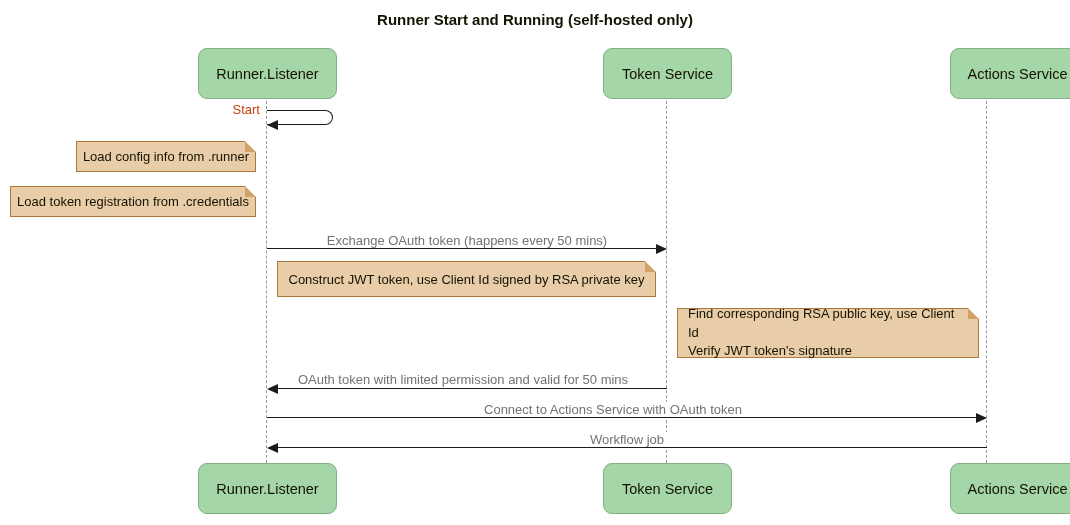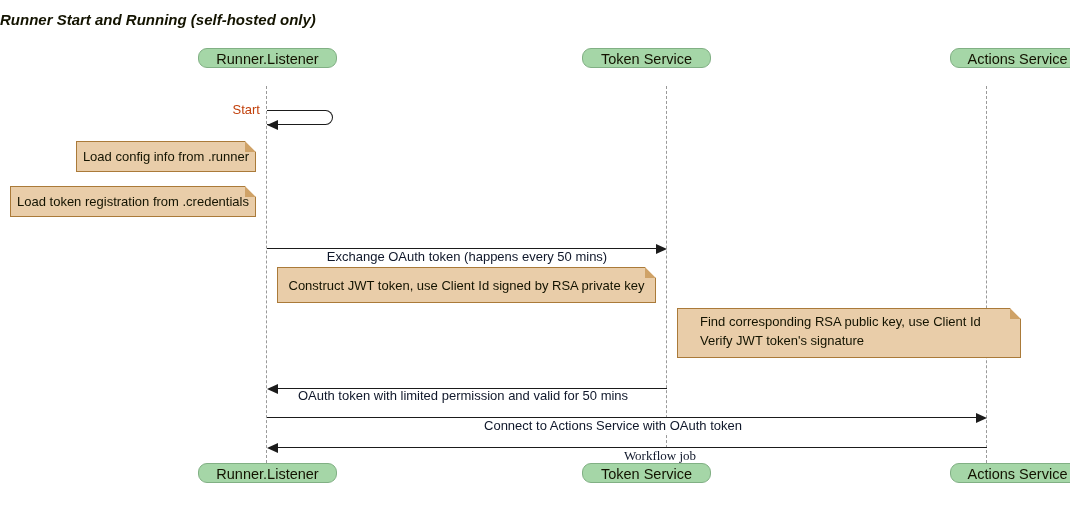--- a/index.html
+++ b/index.html
@@ -7,44 +7,44 @@
   #diagram {
     position: relative;
     width: 1070px; height: 525px;
     background: #ffffff;
     font-family: "Liberation Sans", "DejaVu Sans", sans-serif;
     color: #111;
     overflow: hidden;
   }
   .title {
     position:absolute; top:11px; left:0; width:1070px;
-    font-size:15px; font-weight:bold; color:#131300;font-style:italic;
+    text-align:center; font-size:15px; font-weight:bold; color:#131300;
   }
   .participant {
-    position:absolute; height:20px;
+    position:absolute; height:51px;
     background:#a5d6a7; border:1px solid #81b084; border-radius:9px;
-    display:flex; align-items:flex-end; justify-content:center;
+    display:flex; align-items:center; justify-content:center;
     font-size:14.5px; color:#131300;
   }
   .p-runner  { left:198px; width:139px; }
-  .p-token   { left:582px; width:129px; }
+  .p-token   { left:603px; width:129px; }
   .p-actions { left:950px; width:135px; }
   .row-top   { top:48px; }
   .row-bot   { top:463px; }
   .lifeline {
     position:absolute; top:86px; height:377px; width:0;
     border-left:1px dashed #999999;
   }
   .ll-runner  { left:266px; }
   .ll-token   { left:666px; }
   .ll-actions { left:986px; }
   .msg-label {
     position:absolute; font-size:13px; white-space:nowrap;
     transform:translateX(-50%);
-    background:#ffffff; padding:0 3px; color:#0f172a;margin-top:16px;
+    background:#ffffff; padding:0 3px; color:#737373;
   }
   .msg-line {
     position:absolute; height:0; border-top:1.5px solid #1b1b1b;
   }
   .arrow-right {
     position:absolute; width:0; height:0;
     border-top:5px solid transparent; border-bottom:5px solid transparent;
     border-left:11px solid #1b1b1b;
   }
   .arrow-left {
@@ -71,28 +71,28 @@
   .note .cut {
     position:absolute; top:-1px; right:-1px; width:0; height:0;
     border-top:11px solid #ffffff; border-left:11px solid transparent;
   }
   .note .flap {
     position:absolute; top:-1px; right:-1px; width:0; height:0;
     border-bottom:11px solid #cfa267; border-right:11px solid transparent;
   }
   .n-config    { left:76px;  top:141px; width:180px; height:31px; }
   .n-cred      { left:10px;  top:186px; width:246px; height:31px; }
-  .n-jwt       { left:277px; top:261px; width:379px; height:36px;margin-top:6px; }
-  .n-rsa       { left:677px; top:308px; width:344px; height:50px;
+  .n-jwt       { left:277px; top:261px; width:379px; height:36px; }
+  .n-rsa       { left:677px; top:308px; width:302px; height:50px;
                  justify-content:flex-start; text-align:left;
-                 padding:6px 22px; white-space:pre-line; line-height:1.45;align-items:flex-end; }
+                 padding:6px 10px; white-space:pre-line; line-height:1.45; }
   .lbl-exchange { left:467px; top:233px; }
   .lbl-return   { left:463px; top:372px; }
   .lbl-connect  { left:613px; top:402px; }
-  .lbl-workflow { left:660px; top:432px;font-family:Liberation Serif, serif; }
+  .lbl-workflow { left:627px; top:432px; }
   .ln-exchange { left:267px; top:248px; width:390px; }
   .ln-return   { left:278px; top:388px; width:389px; }
   .ln-connect  { left:267px; top:417px; width:709px; }
   .ln-workflow { left:278px; top:447px; width:709px; }
   .ah-exchange { left:656px; top:244px; }
   .ah-return   { left:267px; top:384px; }
   .ah-connect  { left:976px; top:413px; }
   .ah-workflow { left:267px; top:443px; }
   .ah-self     { left:267px; top:120px; }
 </style>

